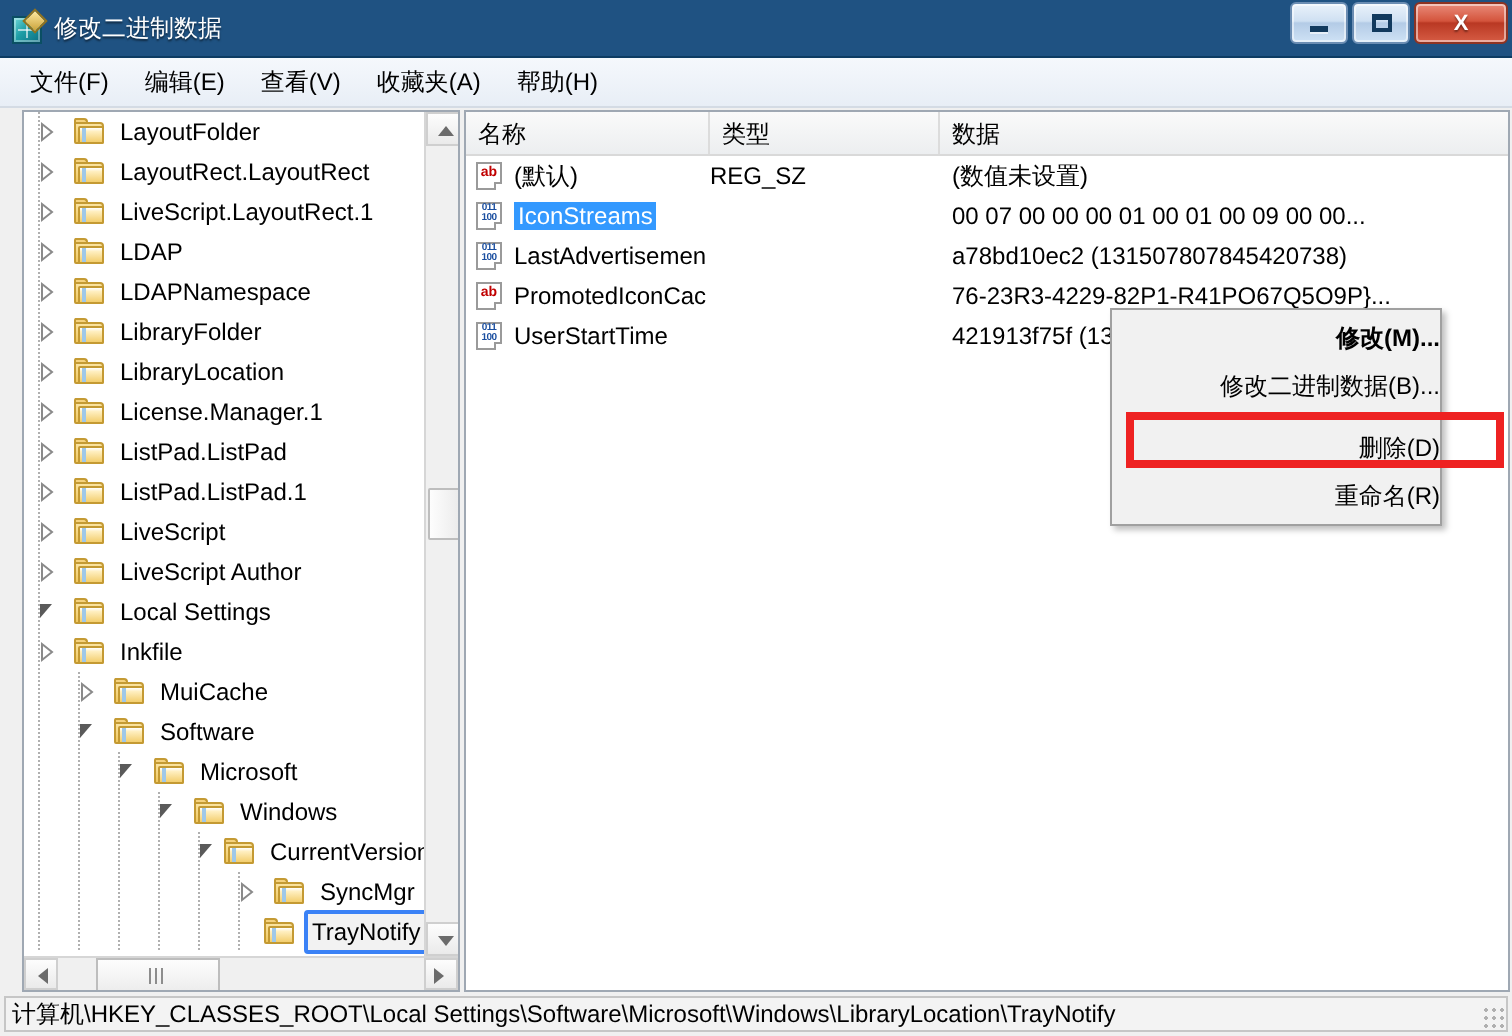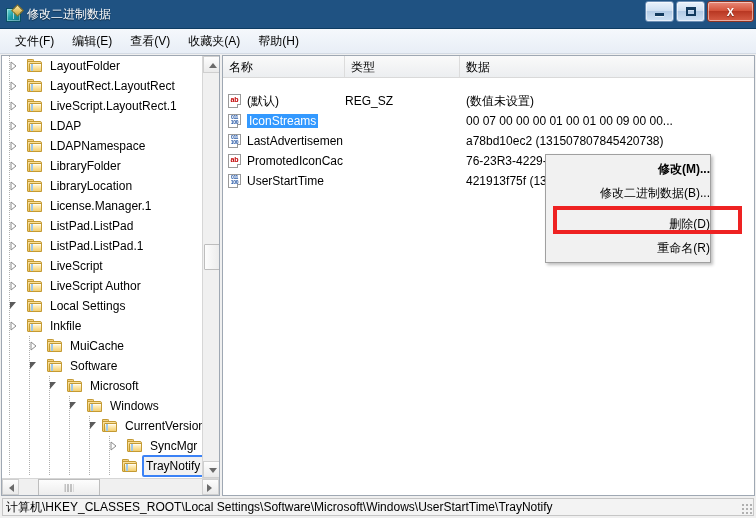--- a/index.html
+++ b/index.html
@@ -60,25 +60,25 @@
 
   
   .menubar{
     height:24px;flex:0 0 24px;display:flex;align-items:center;padding-left:6px;
     background:linear-gradient(to bottom,#f5f8fc,#e8eef6);
     border-bottom:1px solid #d4dbe4;
   }
   .menubar .mi{padding:3px 9px;font-size:12px;color:#000;cursor:default;white-space:nowrap;}
 
   
-  .body{flex:1 1 auto;display:flex;position:relative;background:#f0f0f0;padding:1px 1px 0 1px;box-sizing:border-box;}
+  .body{flex:1 1 auto;display:flex;position:relative;background:#f0f0f0;padding:1px 1px 0 1px;box-sizing:border-box;margin-left:10px;}
 
   .pane{background:#fff;border:1px solid #9fa8b3;box-sizing:border-box;position:relative;overflow:hidden;}
   .left-pane{width:219px;flex:0 0 219px;margin-right:2px;display:flex;flex-direction:column;}
-  .right-pane{flex:1 1 auto;display:flex;flex-direction:column;gap:13px;}
+  .right-pane{flex:1 1 auto;display:flex;flex-direction:column;}
 
   
   .tree-scroll{position:relative;flex:1 1 auto;overflow:hidden;background:#fff;}
   .tree{position:absolute;left:0;top:0;right:17px;top:0;}
   .tnode{height:20px;display:flex;align-items:center;white-space:nowrap;position:relative;font-size:12px;}
   .tnode .indent{flex:0 0 auto;height:20px;position:relative;}
   .guide{position:absolute;top:0;bottom:0;width:1px;
     background-image:linear-gradient(to bottom,#b0b0b0 50%,transparent 50%);
     background-size:1px 2px;}
   .tw{width:16px;height:20px;flex:0 0 16px;position:relative;cursor:pointer;}
@@ -628,16 +628,16 @@
           <div class="ctx-item">修改二进制数据(B)...</div>
           <div class="ctx-sep"></div>
           <div class="ctx-item">删除(D)</div>
           <div class="ctx-item">重命名(R)</div>
         </div>
       <div class="redbox"></div>
     </div>
   </div>
 
   <div class="statusbar">
-    <div class="status-box">计算机\HKEY_CLASSES_ROOT\Local Settings\Software\Microsoft\Windows\UserStartTime\TrayNotify</div>
+    <div class="status-box">计算机\HKEY_CLASSES_ROOT\Local Settings\Software\Microsoft\Windows\LibraryLocation\TrayNotify</div>
     <div class="grip"></div>
   </div>
 </div>
 
 </body></html>

